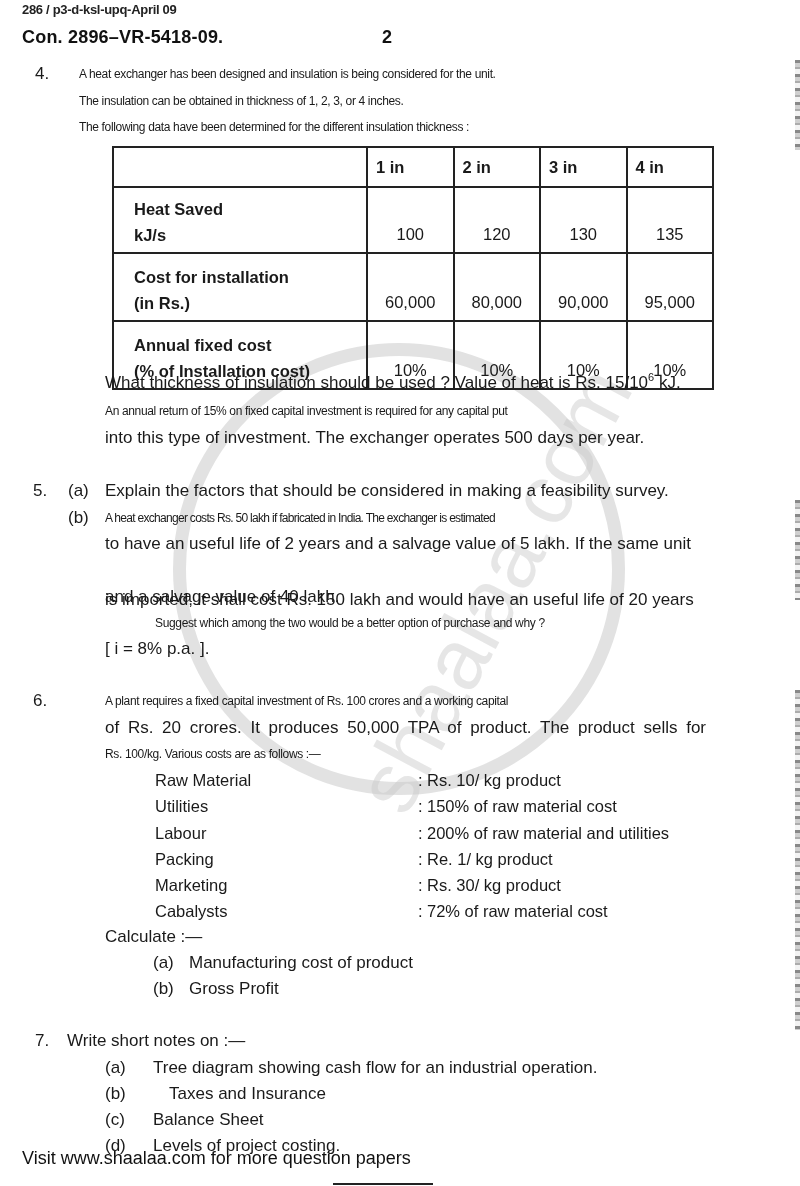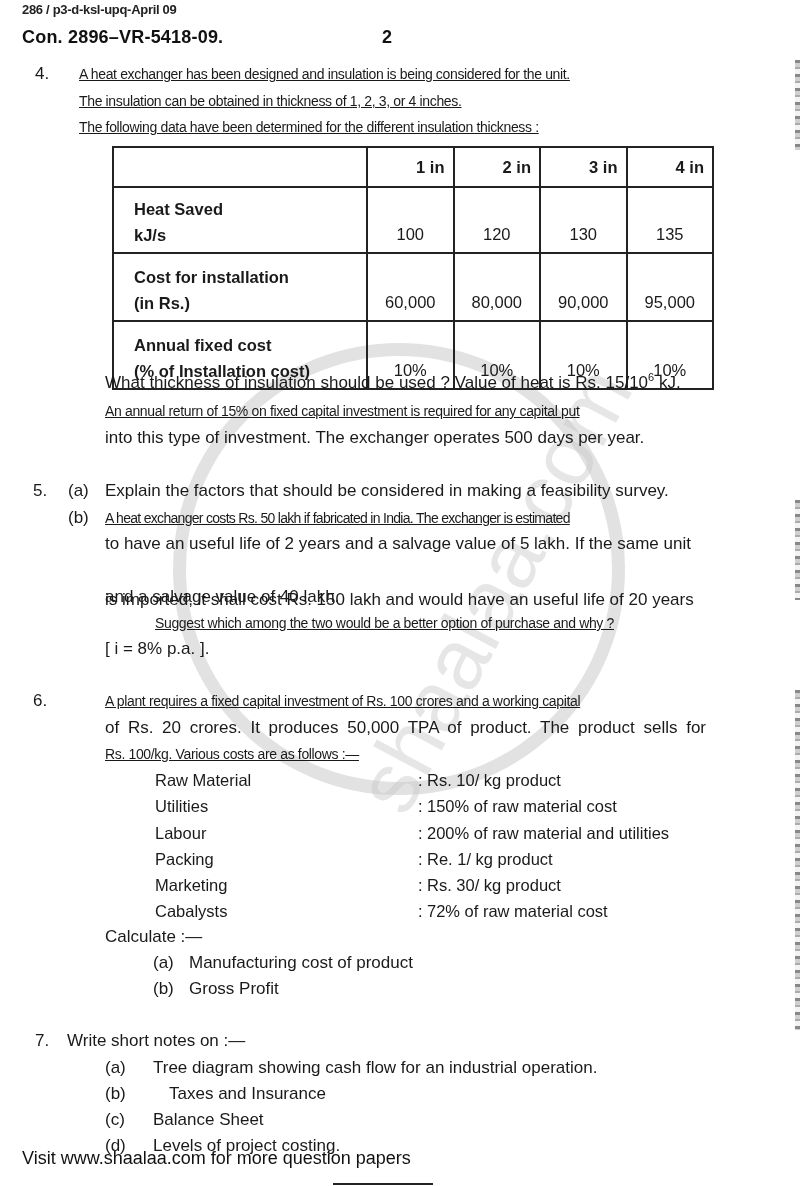--- a/index.html
+++ b/index.html
@@ -6,29 +6,29 @@
   body {
     width: 800px; height: 1186px; position: relative; overflow: hidden;
     background: #ffffff; color: #1a1a1a;
     font-family: "Liberation Sans", "DejaVu Sans", sans-serif;
   }
   .abs { position: absolute; }
   .header-code { left: 22px; top: 2px; font-size: 13px; font-weight: bold; letter-spacing: -0.3px; color: #222; }
   .con-line { left: 22px; top: 27px; font-size: 18px; font-weight: bold; color: #111; letter-spacing: 0.2px; }
   .page-num { left: 382px; top: 27px; font-size: 18px; font-weight: bold; color: #111; }
   .t { font-size: 17px; line-height: 26.5px; white-space: nowrap; color: #1a1a1a; }
-  .t-cond { font-size: 14px; letter-spacing: -0.35px; text-decoration: underline; }
+  .t-cond { font-size: 12px; letter-spacing: -0.35px; }
   table.ins {
     position: absolute; left: 112px; top: 146px; width: 602px;
     border-collapse: collapse; font-size: 16.5px;
   }
   table.ins td, table.ins th {
     border: 2px solid #222; padding: 0 8px; vertical-align: bottom;
   }
-  table.ins th { font-weight: bold; height: 38px; vertical-align: middle; text-align: right; }
+  table.ins th { font-weight: bold; height: 38px; vertical-align: middle; text-align: left; }
   table.ins td.lbl { font-weight: bold; text-align: left; line-height: 26px; width: 222px; padding: 4px 10px 4px 20px; }
   table.ins td.val { text-align: center; padding-bottom: 8px; }
   table.ins tr.r1 td { height: 56px; }
   table.ins tr.r2 td { height: 58px; }
   table.ins tr.r3 td { height: 58px; }
   .cost-row { position: absolute; left: 155px; font-size: 16.5px; line-height: 26.5px; white-space: nowrap; }
   .cost-name { position: absolute; left: 0; }
   .cost-colon { position: absolute; left: 263px; }
   .cost-val { position: absolute; left: 272px; }
   .watermark { position: absolute; left: 173px; top: 343px; width: 452px; height: 452px; border: 13px solid rgba(190,190,190,0.45); border-radius: 50%; box-sizing: border-box; pointer-events: none; }

